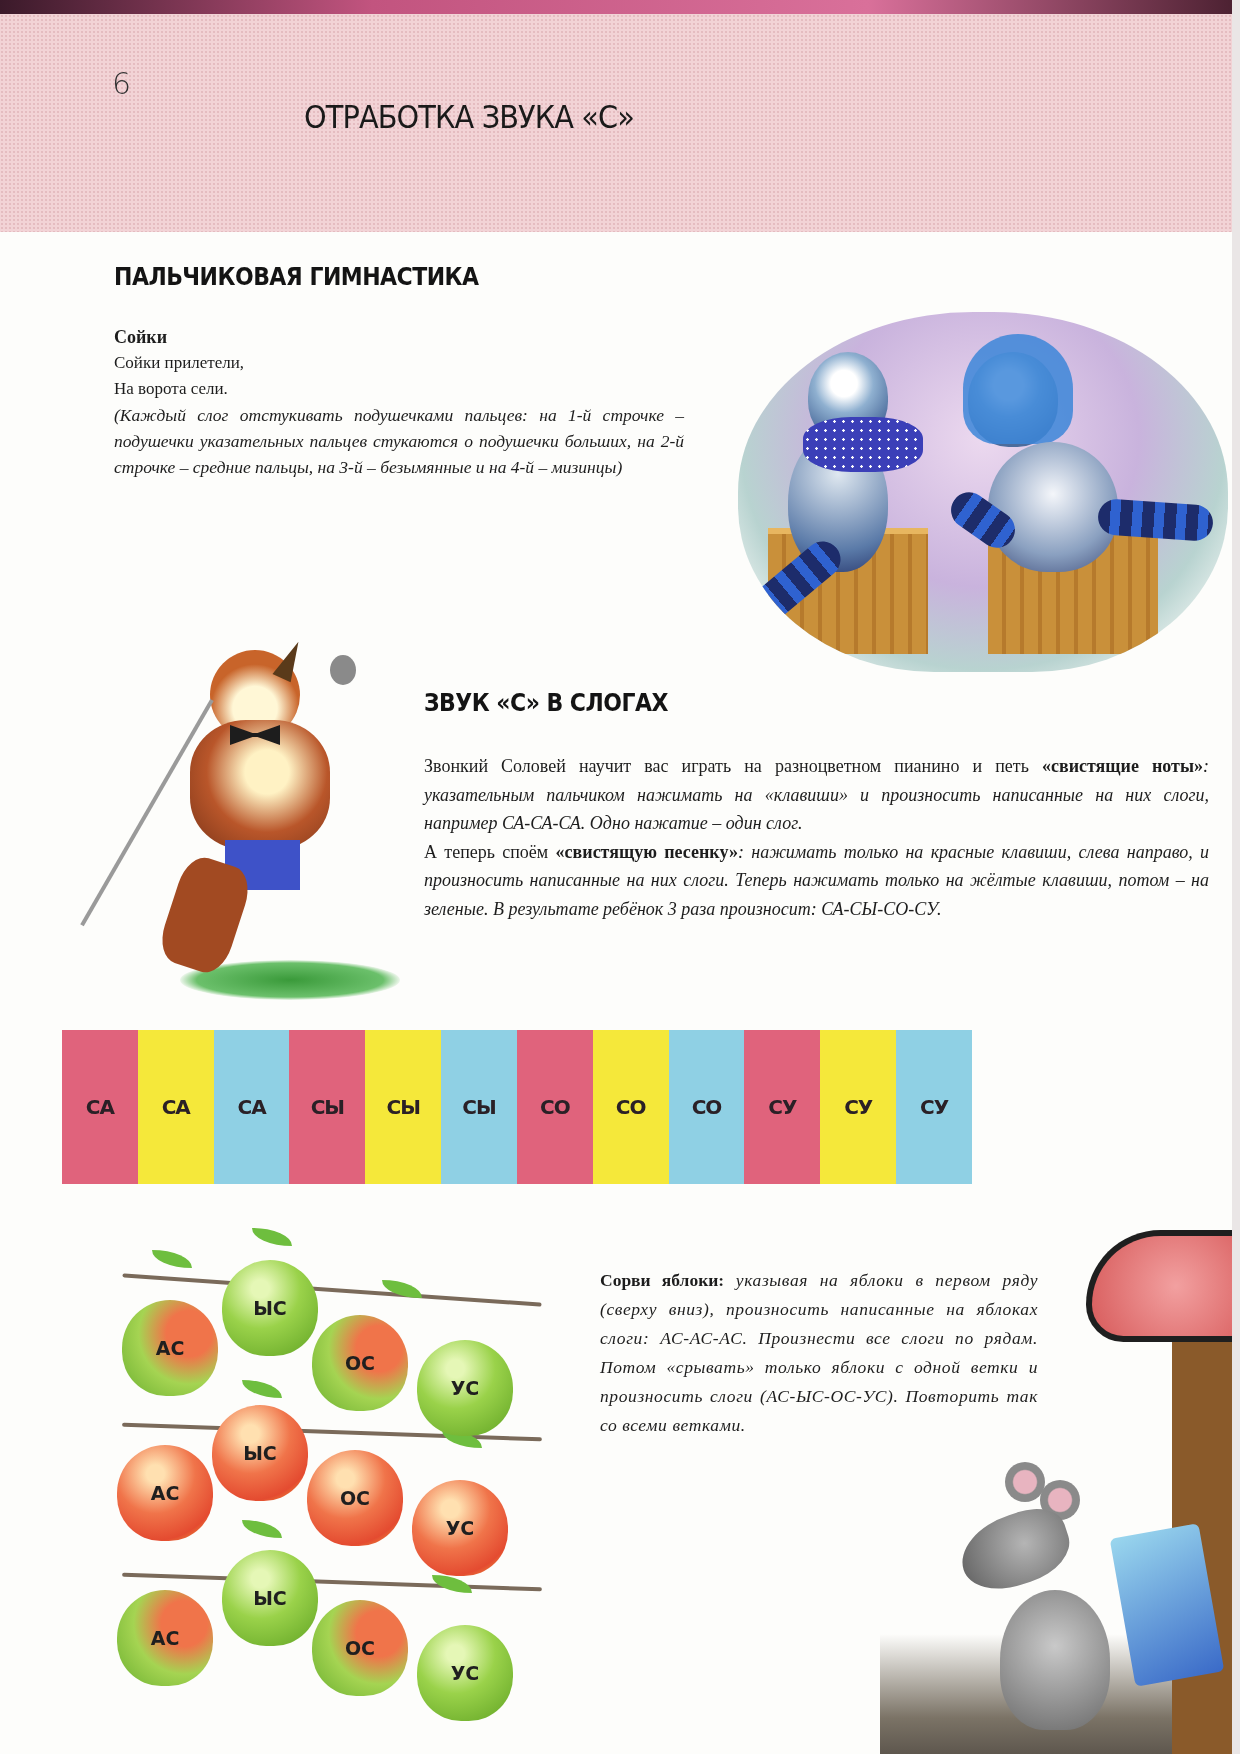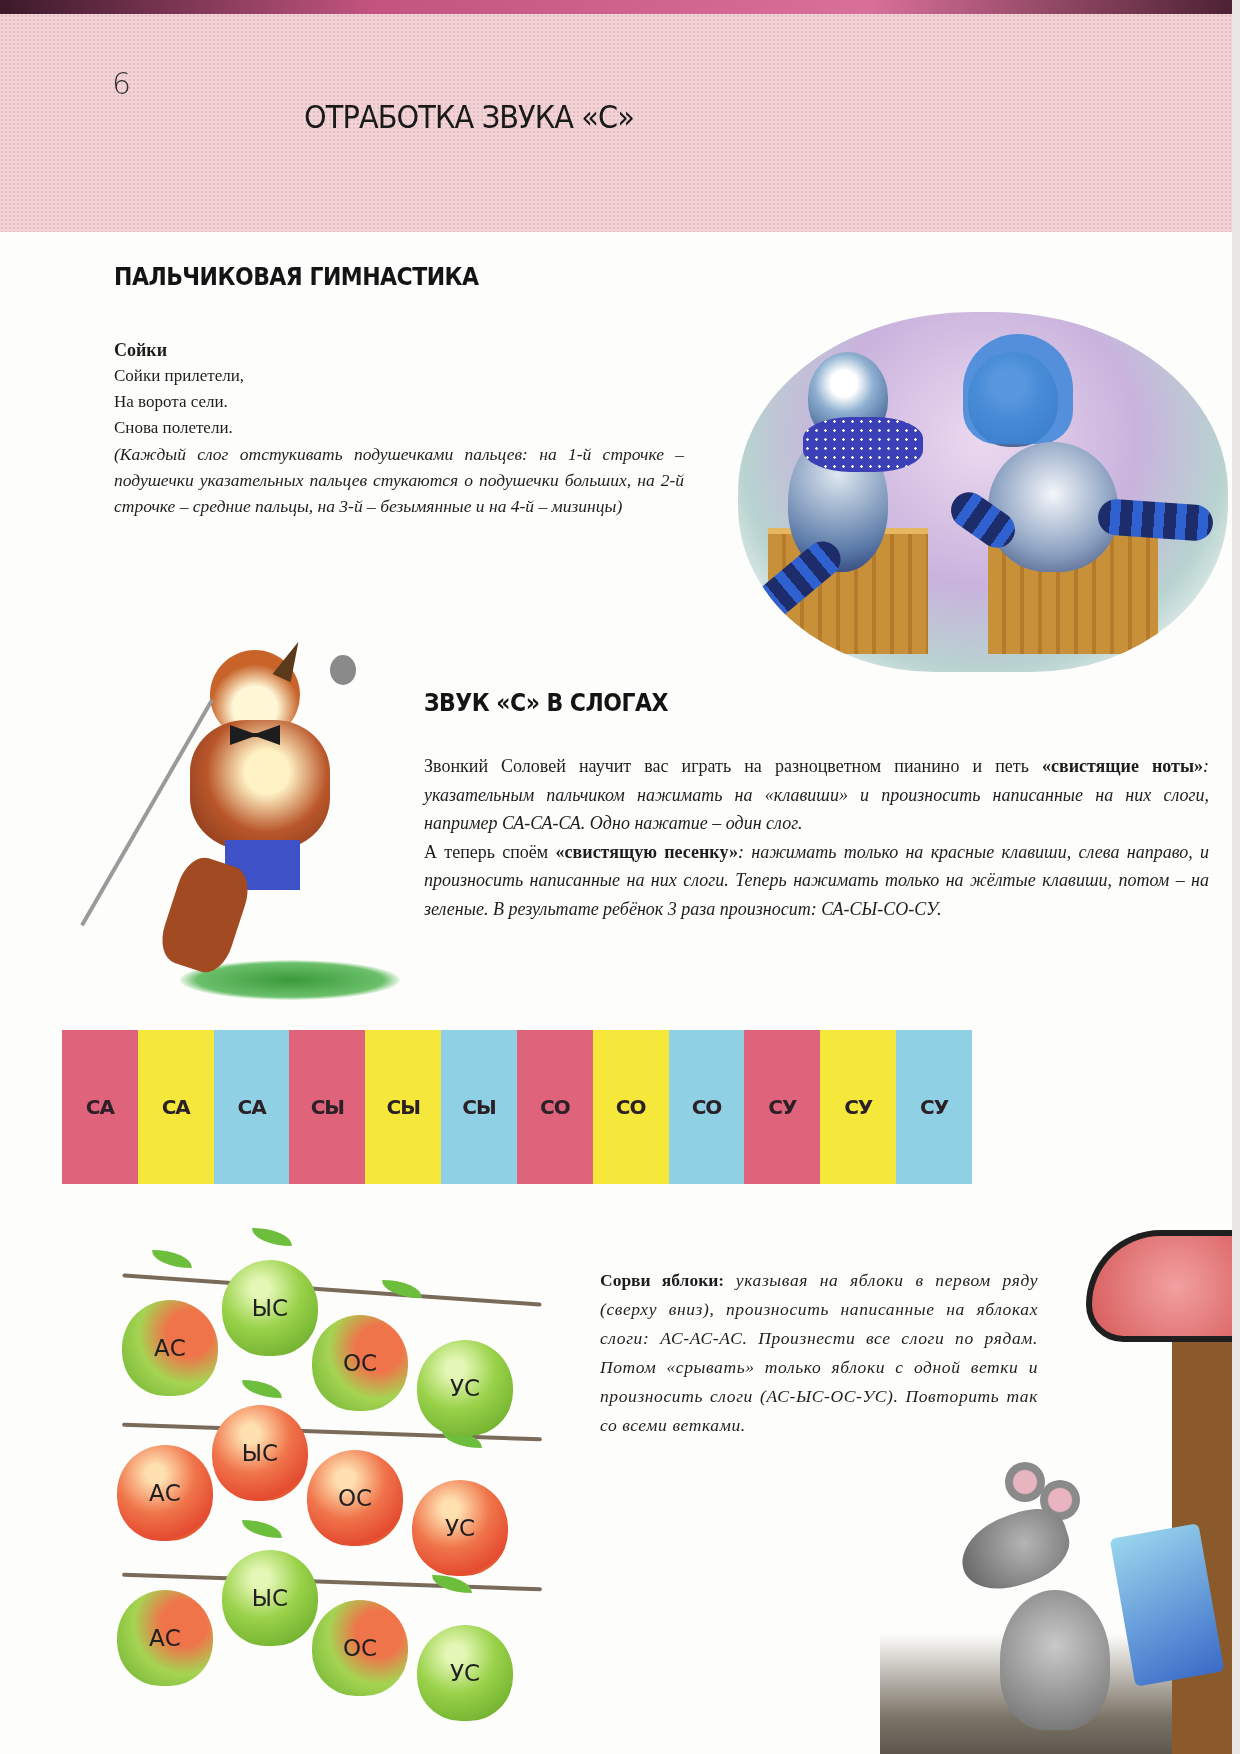--- a/index.html
+++ b/index.html
@@ -5,21 +5,21 @@
   html, body { margin:0; padding:0; }
   body { width:1240px; height:1754px; background:#fdfdfb; position:relative; overflow:hidden; font-family:"DejaVu Serif", serif; color:#1d1d1d; }
   .top-strip { position:absolute; left:0; top:0; width:1240px; height:14px; background:linear-gradient(90deg,#3b1a2a 0%,#c2547f 30%,#d9709a 70%,#4a2030 100%); }
   .header-band { position:absolute; left:0; top:14px; width:1232px; height:218px; background:#f2d3d6;
     background-image:radial-gradient(rgba(190,120,130,.25) 1px, transparent 1.4px); background-size:4px 4px; }
   .page-number { position:absolute; left:112px; top:66px; font-family:"DejaVu Sans", sans-serif; font-size:30px; font-weight:300; color:#333; }
   .page-title { position:absolute; left:304px; top:98px; font-family:"DejaVu Sans", sans-serif; font-size:32px; letter-spacing:-1px; color:#1a1a1a; transform:scaleX(.9); transform-origin:left; }
   .right-edge { position:absolute; right:0; top:0; width:8px; height:1754px; background:#eae6e6; }
 
   .h2 { position:absolute; font-family:"DejaVu Sans", sans-serif; font-weight:bold; font-size:25px; color:#141414; letter-spacing:-0.6px; transform:scaleX(.88); transform-origin:left; }
-  .poem { position:absolute; left:114px; top:337px; width:570px; font-size:17px; line-height:26px; font-family:"Liberation Serif", serif; }
+  .poem { position:absolute; left:114px; top:324px; width:570px; font-size:17px; line-height:26px; font-family:"Liberation Serif", serif; }
   .poem .title { font-weight:bold; font-size:18px; }
   .poem .line { display:block; }
   .poem .note { font-style:italic; text-align:justify; display:block; font-size:17.5px; }
 
   .jays { position:absolute; left:738px; top:312px; width:490px; height:360px; border-radius:48% 48% 40% 40% / 50% 50% 46% 46%; background:radial-gradient(ellipse at 50% 35%, #ecd9ef 0%, #c9b3dd 45%, #b8d3d0 70%, #fdfdfb 90%); overflow:hidden; }
   .fence { position:absolute; bottom:18px; height:120px; background:repeating-linear-gradient(90deg,#c9903a 0 14px,#b67a2c 14px 18px); border-top:6px solid #e7b660; }
   .jay { position:absolute; border-radius:50% 50% 45% 45%; background:radial-gradient(circle at 45% 35%, #ffffff 0 18%, #8fb0d0 40%, #4c6c9c 75%); }
   .scarf { position:absolute; border-radius:40%; }
   .tail { position:absolute; height:36px; border-radius:20px; background:repeating-linear-gradient(90deg,#1d2c6b 0 12px,#2f62d0 12px 22px); }
 
@@ -27,21 +27,21 @@
   .ground { position:absolute; left:30px; bottom:0; width:220px; height:40px; border-radius:50%; background:radial-gradient(ellipse,#3a9a3a 0%,#6bc06b 60%,transparent 72%); }
 
   .text2 { position:absolute; left:424px; top:752px; width:785px; font-family:"Liberation Serif", serif; font-size:18px; line-height:28.5px; text-align:justify; }
   .text2 i { font-style:italic; }
   .text2 b { font-weight:bold; }
 
   .keys { position:absolute; left:62px; top:1030px; width:910px; height:154px; display:flex; }
   .key { flex:1; display:flex; align-items:center; justify-content:center; font-family:"DejaVu Sans", sans-serif; font-weight:bold; font-size:20px; color:#2a2026; letter-spacing:-1px; }
 
   .apples { position:absolute; left:112px; top:1220px; width:430px; height:520px; }
-  .apple { position:absolute; width:96px; height:96px; border-radius:50% 50% 46% 46%; display:flex; align-items:center; justify-content:center; font-family:"DejaVu Sans", sans-serif; font-weight:normal; font-size:23px; color:#1f1f1f; }
+  .apple { position:absolute; width:96px; height:96px; border-radius:50% 50% 46% 46%; display:flex; align-items:center; justify-content:center; font-family:"DejaVu Sans", sans-serif; font-weight:bold; font-size:19px; color:#1f1f1f; }
   .apple.green { background:radial-gradient(circle at 40% 30%, #e5f7b6 0 10%, #9ad24a 45%, #6aab2a 90%); }
   .apple.red { background:radial-gradient(circle at 40% 30%, #ffe0b0 0 10%, #f0744a 45%, #e44b30 75%, #f2c044 100%); }
   .apple.mixed { background:radial-gradient(circle at 70% 35%, #f0744a 0 25%, #a5d452 55%, #6fb232 95%); }
   .branch { position:absolute; height:4px; background:#7a6a5a; border-radius:2px; }
   .leaf { position:absolute; width:40px; height:18px; background:#6ebe3e; border-radius:0 100% 0 100%; }
 
   .text3 { position:absolute; left:600px; top:1266px; width:438px; font-family:Liberation Serif, serif; font-size:17.5px; line-height:29px; text-align:justify; letter-spacing:.6px; }
   .text3 b { font-weight:bold; font-style:normal; letter-spacing:0; }
   .text3 i { font-style:italic; }
 
@@ -61,21 +61,20 @@
 <div class="header-band"></div>
 <div class="right-edge"></div>
 <div class="page-number">6</div>
 <div class="page-title">ОТРАБОТКА ЗВУКА «С»</div>
 
 <div class="h2" style="left:114px; top:262px;">ПАЛЬЧИКОВАЯ ГИМНАСТИКА</div>
 <div class="poem">
   <span class="line title">Сойки</span>
   <span class="line">Сойки прилетели,</span>
   <span class="line">На ворота сели.</span>
-  <span class="line">Снова полетели.</span>
   <span class="note">(Каждый слог отстукивать подушечками пальцев: на 1-й строчке – подушечки указательных пальцев стукаются о подушечки больших, на 2-й строчке – средние пальцы, на 3-й – безымянные и на 4-й – мизинцы)</span>
 </div>
 
 <div class="jays">
   <div class="fence" style="left:30px; width:160px;"></div>
   <div class="fence" style="left:250px; width:170px;"></div>
   <div class="jay" style="left:70px; top:40px; width:80px; height:90px;"></div>
   <div class="jay" style="left:50px; top:120px; width:100px; height:140px; background:radial-gradient(circle at 50% 30%, #dfe8f0, #5a7aa8 70%, #2a3a70);"></div>
   <div class="scarf" style="left:65px; top:105px; width:120px; height:55px; background:radial-gradient(#fff 1px, transparent 1.5px) 0 0/9px 9px, #3b3fb8;"></div>
   <div class="tail" style="left:10px; top:250px; width:100px; transform:rotate(-40deg);"></div>

